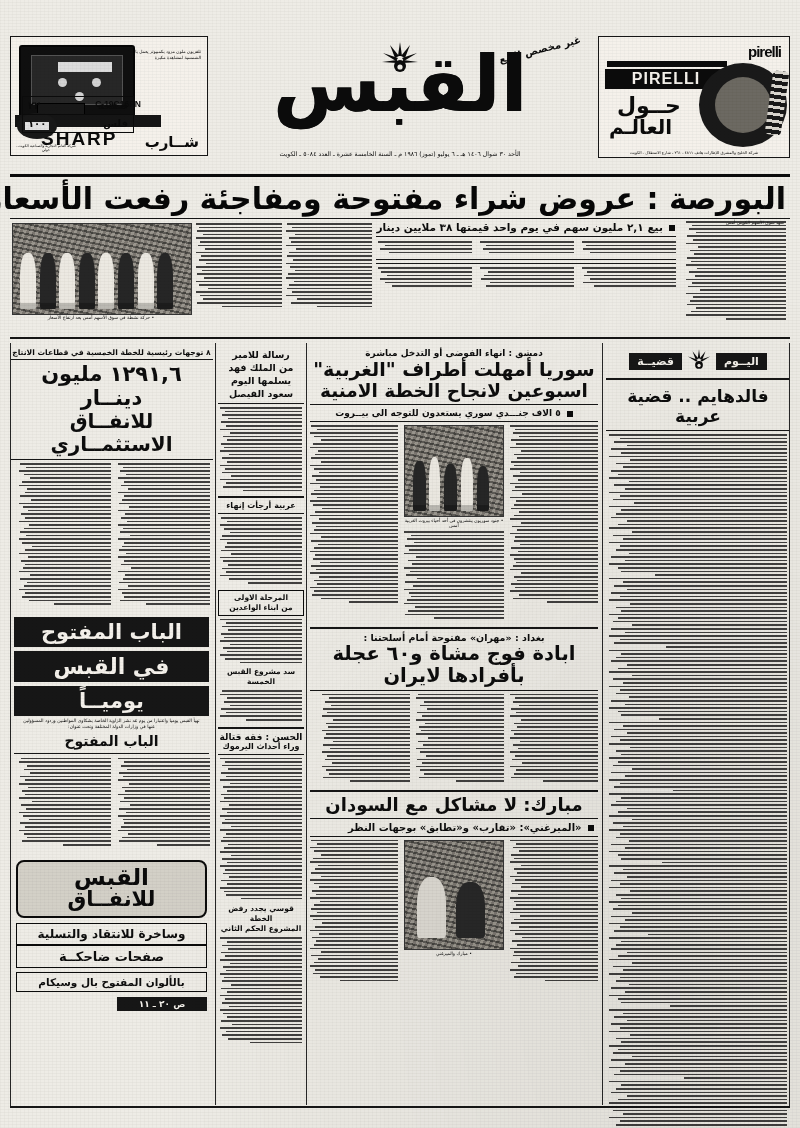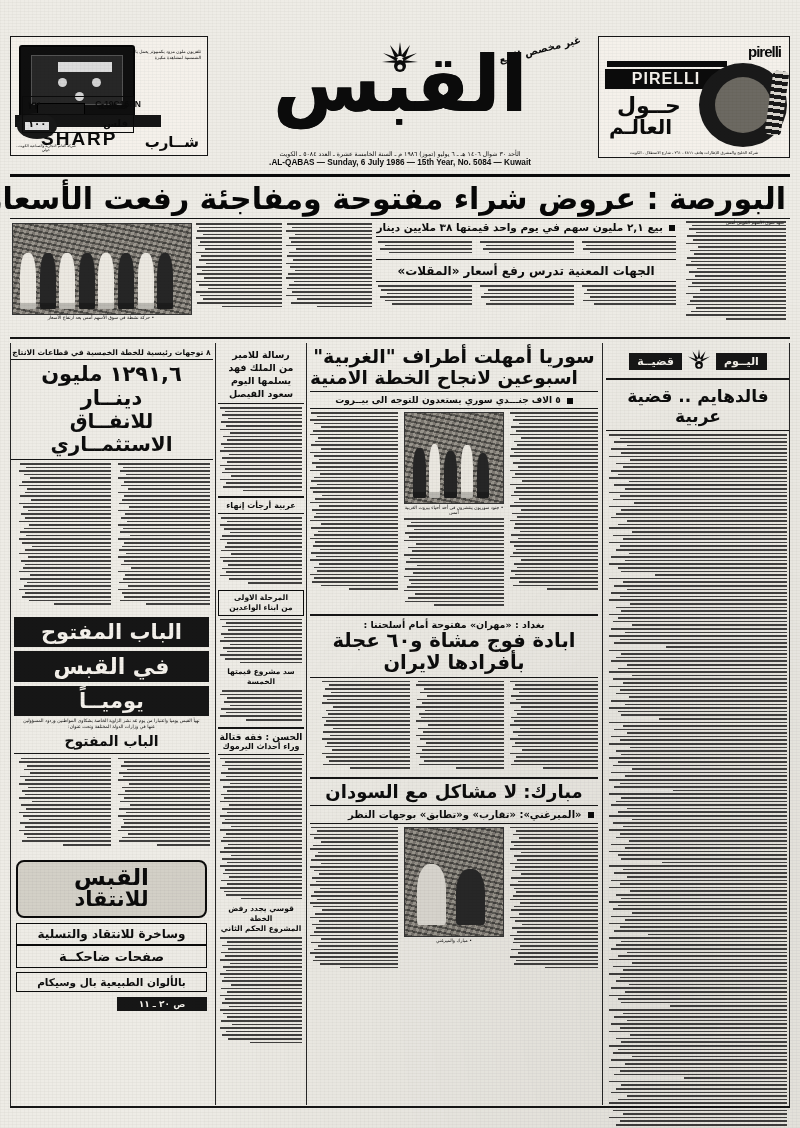--- a/index.html
+++ b/index.html
@@ -166,21 +166,20 @@
       </div>
       <div class="pages-row">
         <span>فلس</span>
         <span>١٠٠</span>
       </div>
     </div>
 
 
     <div class="dateline">
       <div class="ar-date">الأحد ٣٠ شوال ١٤٠٦ هـ ـ ٦ يوليو (تموز) ١٩٨٦ م ـ السنة الخامسة عشرة ـ العدد ٥٠٨٤ ـ الكويت</div>
-      <div class="en-date">AL-QABAS — Sunday, 6 July 1986 — 15th Year, No. 5084 — Kuwait.</div>
     </div>
   </div>
 
   <div id="banner">
     <div class="rule-top"></div>
     <div class="banner-hd ar hd">البورصة : عروض شراء مفتوحة ومفاجئة رفعت الأسعار وأشعلت التداول</div>
     <div class="hr"></div>
     <div class="ar" style="font-size:4.4px;padding:1px 6px 0;">شهد سوق الأسهم الكويتي أمس</div>
   </div>
 
@@ -274,21 +273,20 @@
               <i style="width:90%"></i>
         </div>
         <div style="width:94px;">
           <i style="width:100%"></i>
               <i style="width:93%"></i>
               <i style="width:98%"></i>
               <i style="width:88%"></i>
         </div>
       </div>
       <div class="hr" style="margin-top:4px;"></div>
-      <div class="ar subhead" style="text-align:center;font-size:12px;margin-top:4px;">الجهات المعنية تدرس رفع أسعار «المقلات»</div>
       <div class="hr" style="margin-top:3px;"></div>
       <div class="ink" style="display:flex;gap:8px;margin-top:3px;">
         <div style="width:94px;">
               <i style="width:100%"></i>
               <i style="width:95%"></i>
               <i style="width:98%"></i>
               <i style="width:91%"></i>
               <i style="width:99%"></i>
               <i style="width:87%"></i>
             </div>
@@ -503,26 +501,26 @@
         <i style="width:100%"></i>
             <i style="width:95%"></i>
             <i style="width:91%"></i>
             <i style="width:97%"></i>
             <i style="width:52%"></i>
       </div>
     </div>
 
     <div style="margin:12px 6px 0;border:2px solid #111;border-radius:8px;padding:4px 4px 6px;background:#cfccc4;">
       <div class="ar hd" style="text-align:center;font-size:23px;line-height:22px;color:#111;">القبس</div>
-      <div class="ar hd" style="text-align:center;font-size:21px;line-height:22px;color:#111;">للانتقاد</div>
+      <div class="ar hd" style="text-align:center;font-size:21px;line-height:22px;color:#111;">للانفــاق</div>
     </div>
     <div style="margin:5px 6px 0;">
       <div class="adbox2 ar hd" style="font-size:12px;padding:3px 0;margin-top:4px;">وساخرة للانتقاد والتسلية</div>
       <div class="adbox2 ar hd" style="font-size:13px;padding:3px 0;">صفحات ضاحكــة</div>
-      <div class="adbox2 ar hd" style="font-size:10.5px;padding:3px 0;margin-top:4px;">بالألوان الطبيعية بال وسيكام</div>
+      <div class="adbox2 ar hd" style="font-size:10.5px;padding:3px 0;margin-top:4px;">بالألوان المفتوح بال وسيكام</div>
       <div class="blackbar ar" style="font-size:9px;padding:2px 0;margin-top:5px;width:90px;">ص ٢٠ ـ ١١</div>
     </div>
   </div>
 
   <div class="col" style="left:208px;top:336px;width:86px;">
     <div class="ar hd" style="text-align:center;font-size:9.5px;line-height:13px;padding-top:2px;">
       <div>رسالة للامير</div>
       <div>من الملك فهد</div>
       <div>يسلمها اليوم</div>
       <div>سعود الفيصل</div>
@@ -595,21 +593,21 @@
       <i style="width:95%"></i>
           <i style="width:100%"></i>
           <i style="width:88%"></i>
           <i style="width:96%"></i>
           <i style="width:92%"></i>
       <i style="width:100%"></i>
           <i style="width:94%"></i>
           <i style="width:76%"></i>
     </div>
     <div class="ar hd" style="font-size:7.5px;text-align:center;line-height:10px;margin-top:4px;">
-      <div>سد مشروع قيمتها</div>
+      <div>سد مشروع القبس</div>
       <div>الخمسة</div>
     </div>
     <div class="ink" style="padding:3px 2px 0;">
       <i style="width:98%"></i>
           <i style="width:100%"></i>
           <i style="width:91%"></i>
           <i style="width:95%"></i>
           <i style="width:88%"></i>
       <i style="width:99%"></i>
           <i style="width:93%"></i>
@@ -696,22 +694,23 @@
       <i style="width:100%"></i>
           <i style="width:93%"></i>
           <i style="width:97%"></i>
           <i style="width:90%"></i>
           <i style="width:64%"></i>
     </div>
   </div>
 
   <div class="col" style="left:300px;top:336px;width:288px;">
 
+    <div class="ar kicker" style="font-size:9px;padding:2px 0 1px;">دمشق : انهاء الفوضى أو التدخل مباشرة</div>
     <div class="ar hd" style="text-align:center;font-size:19px;line-height:21px;letter-spacing:-.5px;">سوريا أمهلت أطراف "الغربية"</div>
-    <div class="ar hd" style="text-align:left;font-size:18.5px;line-height:21px;letter-spacing:-.5px;">اسبوعين لانجاح الخطة الامنية</div>
+    <div class="ar hd" style="text-align:center;font-size:18.5px;line-height:21px;letter-spacing:-.5px;">اسبوعين لانجاح الخطة الامنية</div>
     <div class="hr" style="margin:3px 0;"></div>
     <div class="ar subhead" style="text-align:center;font-size:9px;">
       <span class="bullet"></span>
       <span>٥ الاف جنـــدي سوري يستعدون للتوجه الى بيــروت</span>
     </div>
     <div class="hr" style="margin:3px 0;"></div>
 
     <div style="display:flex;gap:6px;">
       <div style="width:88px;" class="ink">
         <i style="width:100%"></i>

